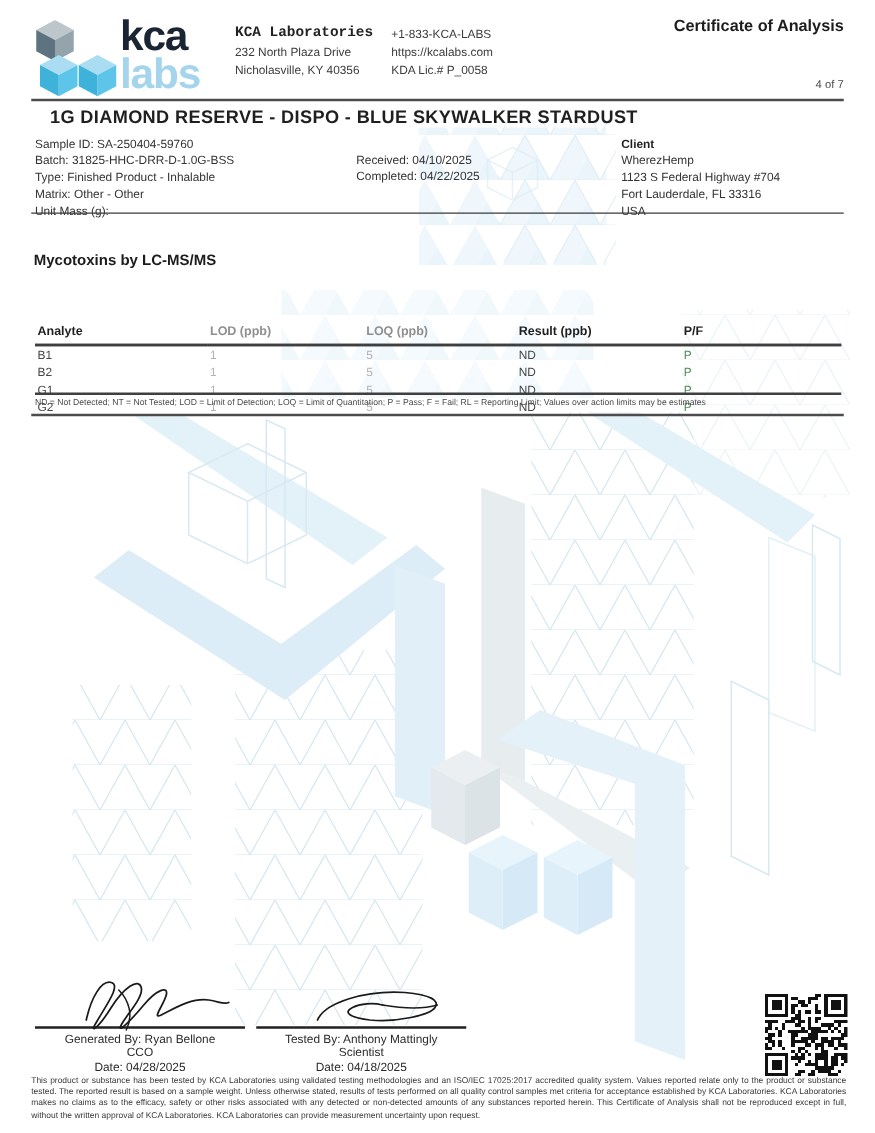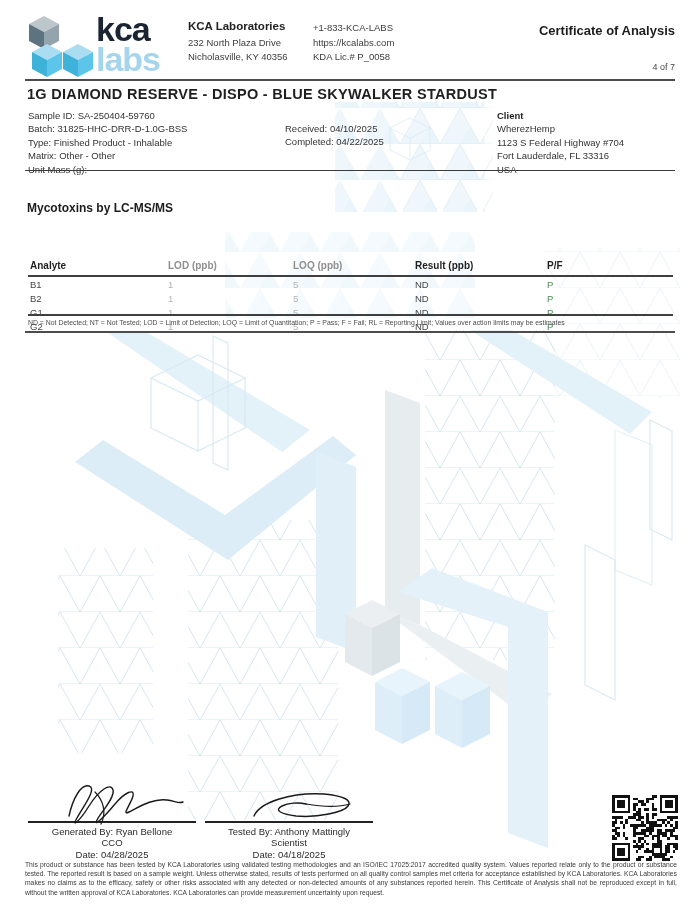--- a/index.html
+++ b/index.html
@@ -6,32 +6,32 @@
   body{width:700px;height:906px;position:relative;overflow:hidden;
        font-family:"Liberation Sans","DejaVu Sans",sans-serif;color:#2e2e2e;}
   .page{position:relative;width:700px;height:780px;}
   .abs{position:absolute;}
   .watermark{position:absolute;left:0;top:0;z-index:0;pointer-events:none;}
   .content{position:relative;z-index:1;}
 
   
   .logo-kca{left:96px;top:14px;font-size:34px;font-weight:700;letter-spacing:-1px;color:#1b2433;line-height:30px;}
   .logo-labs{left:96px;top:44px;font-size:34px;font-weight:700;letter-spacing:-1px;color:#a5d5ec;line-height:30px;}
-  .lab-name{left:188px;top:20px;font-size:11.5px;font-weight:700;color:#222;}
+  .lab-name{left:188px;top:20px;font-size:11.5px;font-weight:700;color:#222;font-family:Liberation Mono, monospace;}
   .lab-addr1{left:188px;top:37px;font-size:9.5px;color:#3c3c3c;}
   .lab-addr2{left:188px;top:51px;font-size:9.5px;color:#3c3c3c;}
   .lab-phone{left:313px;top:22px;font-size:9.5px;color:#3c3c3c;}
   .lab-web{left:313px;top:37px;font-size:9.5px;color:#3c3c3c;}
   .lab-lic{left:313px;top:51px;font-size:9.5px;color:#3c3c3c;}
-  .cert-title{right:25px;top:23px;font-size:13px;font-weight:700;color:#1d1d1d;text-align:right;}
+  .cert-title{right:25px;top:13px;font-size:13px;font-weight:700;color:#1d1d1d;text-align:right;}
   .page-num{right:25px;top:62px;font-size:9px;color:#4a4a4a;text-align:right;}
   .rule{background:#4c4c4c;height:2px;left:25px;width:650px;}
   .rule-thin{background:#3b3b3b;height:1px;left:25px;width:650px;}
 
-  .product-title{left:27px;top:86px;font-size:14.5px;font-weight:700;letter-spacing:.3px;color:#1f1f1f;}
+  .product-title{left:40px;top:86px;font-size:14.5px;font-weight:700;letter-spacing:.3px;color:#1f1f1f;}
 
   .info{font-size:9.5px;line-height:13.4px;color:#333;}
   .sample-block{left:28px;top:109px;}
   .dates-block{left:285px;top:122px;}
   .client-block{left:497px;top:109px;}
   .client-label{font-weight:700;color:#1f1f1f;}
 
   .section-title{left:27px;top:201px;font-size:12px;font-weight:700;color:#1c1c1c;}
 
   table.results{position:absolute;left:28px;top:230px;width:645px;border-collapse:collapse;table-layout:fixed;margin-top:28px;}

